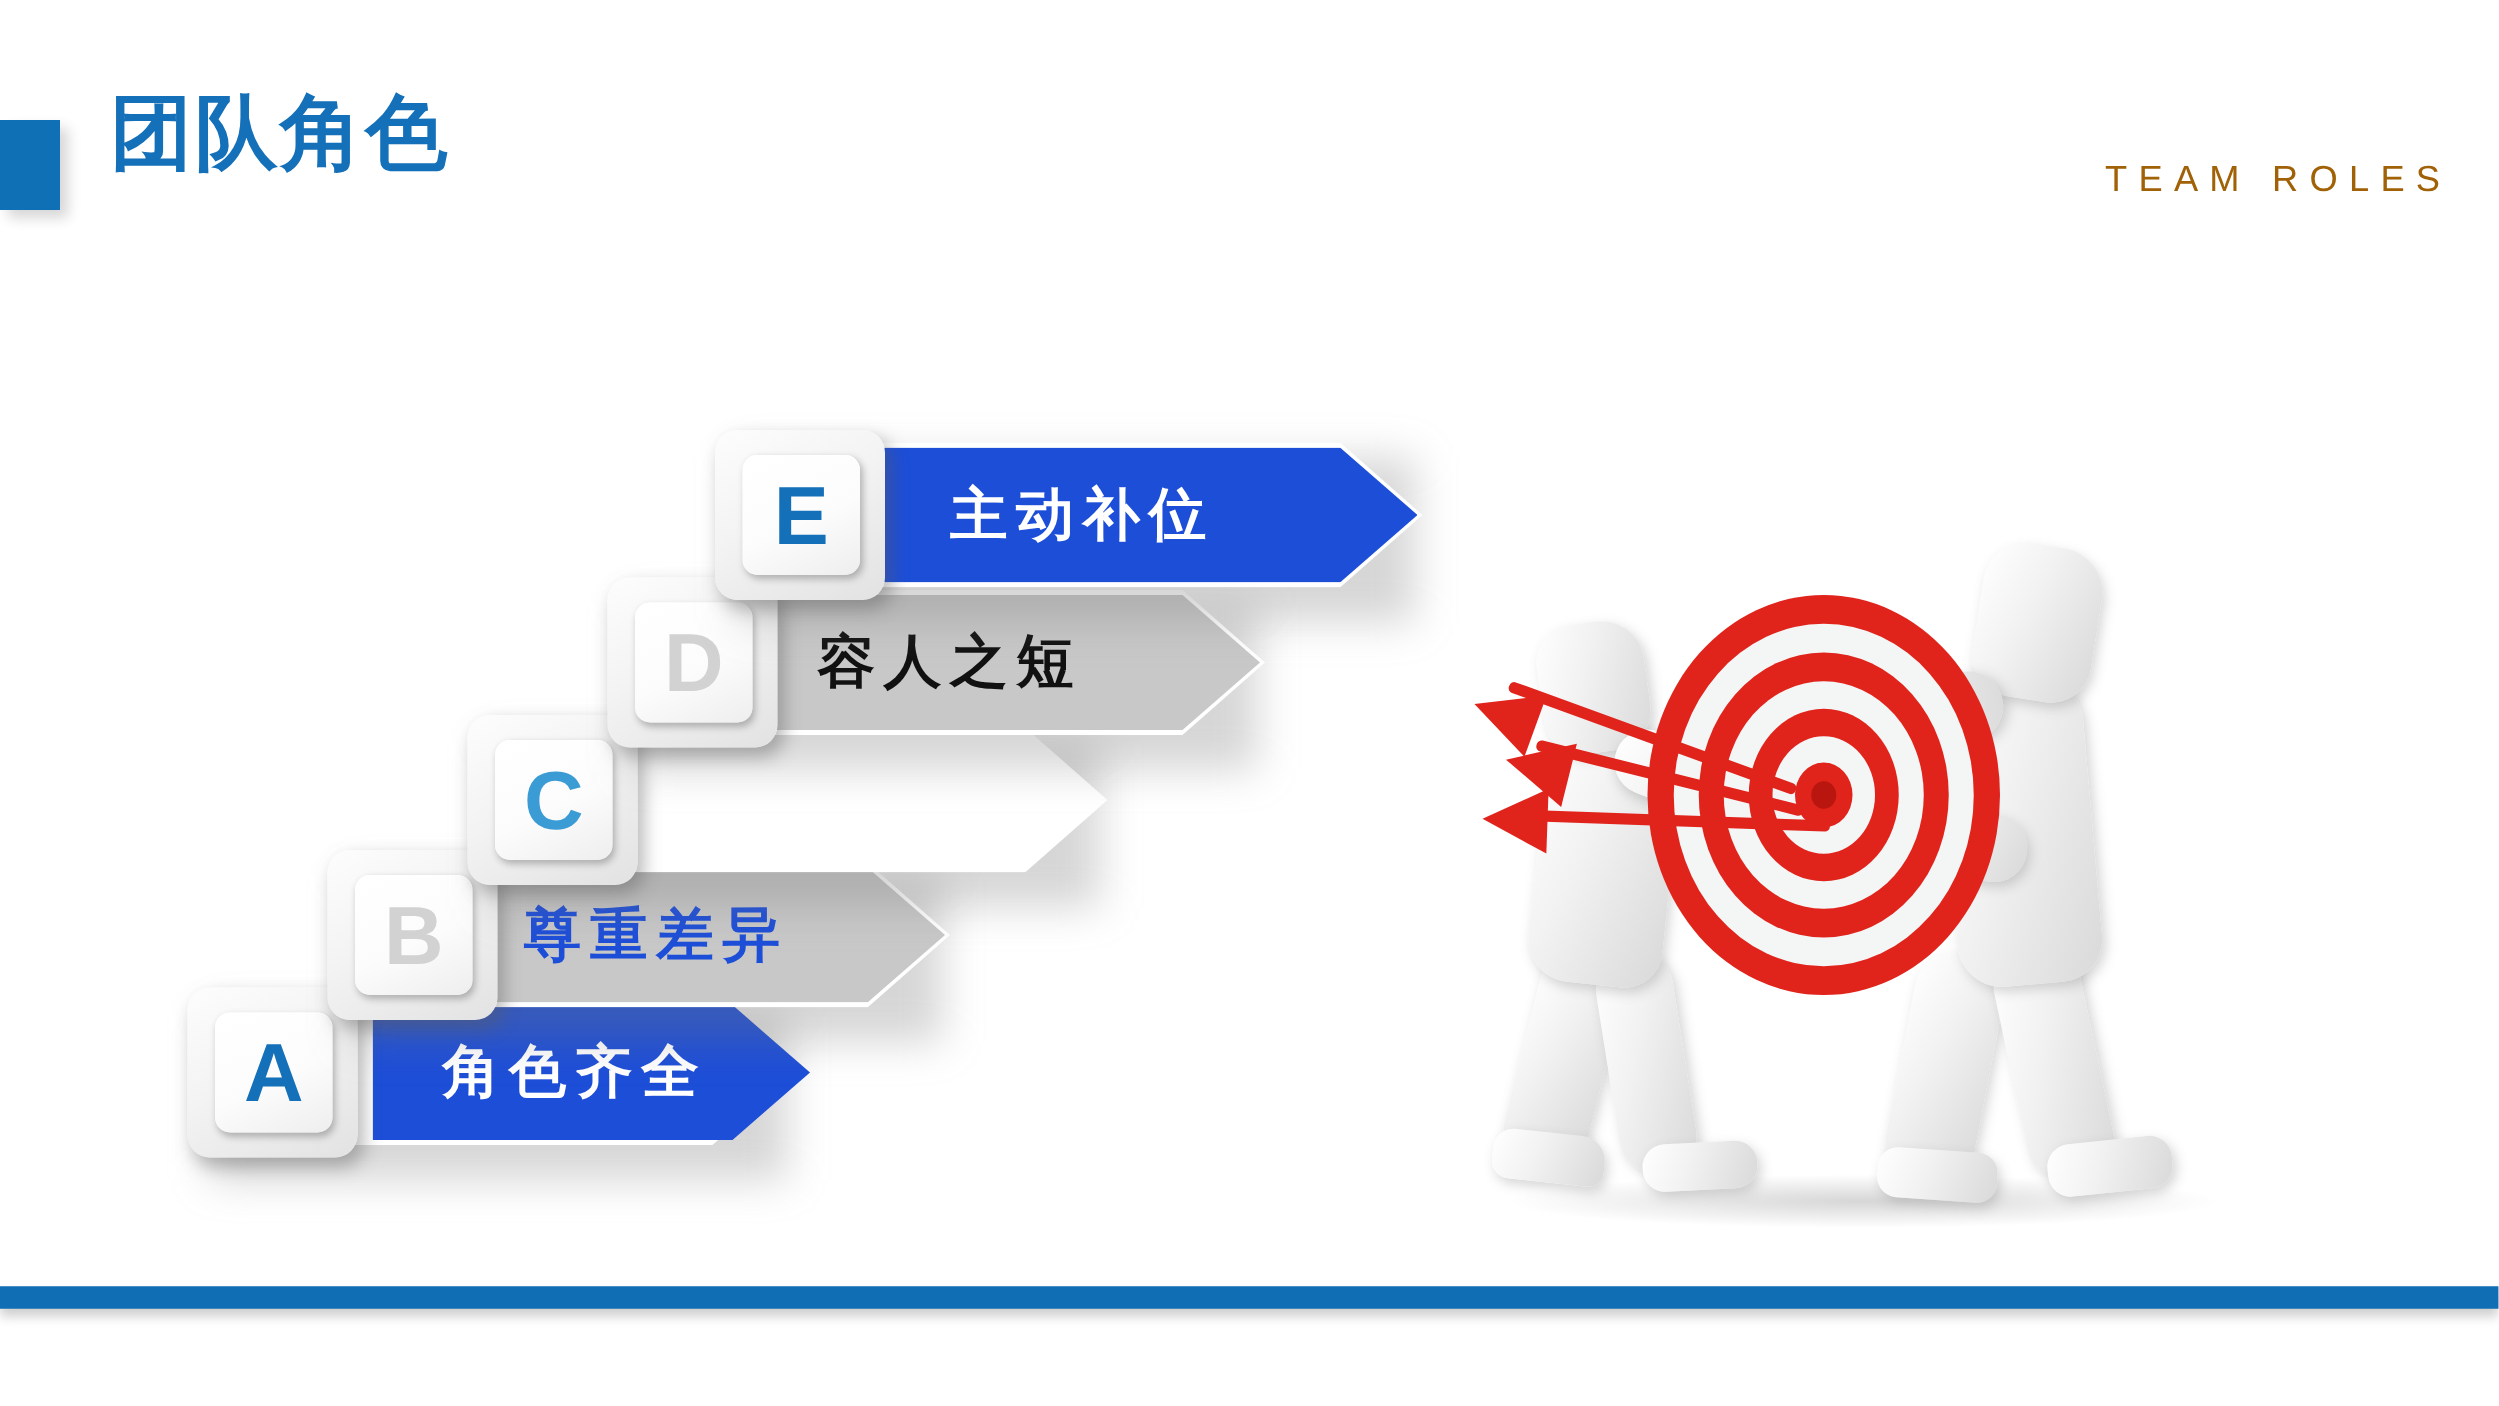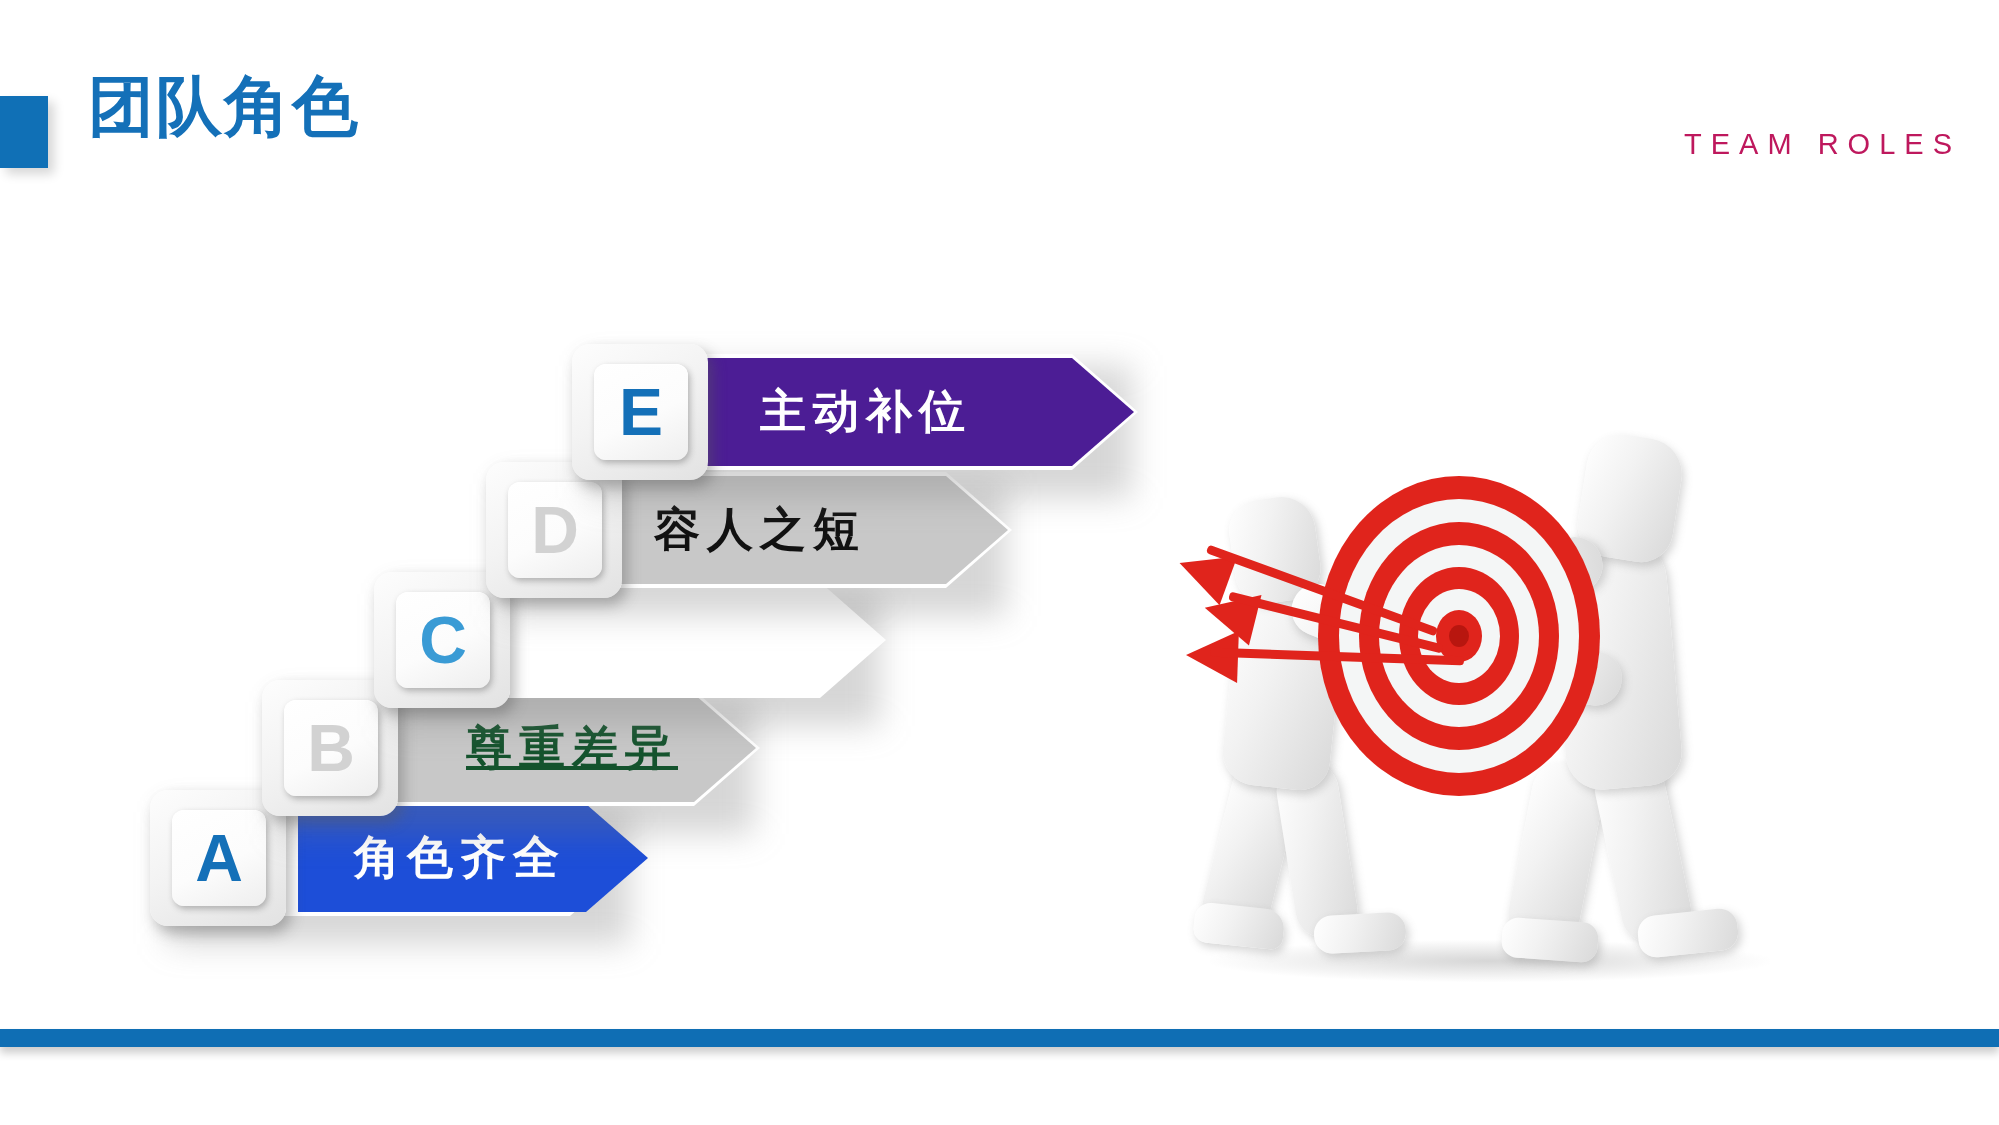--- a/index.html
+++ b/index.html
@@ -35,21 +35,21 @@
     color: #1470b8;
     letter-spacing: 2px;
     line-height: 1.05;
     white-space: nowrap;
   }
   #header-subtitle {
     position: absolute;
     right: 38px;
     top: 128px;
     font-size: 29px;
-    color: #be185d;
+    color: #a16207;
     letter-spacing: 9px;
     white-space: nowrap;
     font-weight: 400;
   }
 
   
   #bottom-bar {
     position: absolute;
     left: 0;
     bottom: 42px;
@@ -320,21 +320,21 @@
         <div class="letter-outer">
           <div class="letter-cap">
             <div class="letter-glyph" style="color: rgb(20, 112, 184);">A</div>
           </div>
         </div>
       </div>
       <div class="step-row" style="left: 262px; top: 680px; width: 514px; z-index: 11;">
         <div class="row-shadow" style="width: 474px;"></div>
         <div class="banner-outline" style="left: 128px; width: 370px;"></div>
         <div class="banner" style="left: 132px; width: 362px; background: rgb(200, 200, 200);">
-          <div class="banner-label" style="color: #14532d; margin-left: 72px; text-decoration: underline;">尊重差异</div>
+          <div class="banner-label" style="color: #1d4ed8; margin-left: 25px;">尊重差异</div>
         </div>
         <div class="letter-outer">
           <div class="letter-cap">
             <div class="letter-glyph" style="color: rgb(210, 210, 210);">B</div>
           </div>
         </div>
       </div>
       <div class="step-row" style="left: 374px; top: 572px; width: 528px; z-index: 12;">
         <div class="row-shadow" style="width: 488px;"></div>
         <div class="banner-outline" style="left: 128px; width: 384px;"></div>
@@ -352,21 +352,21 @@
         </div>
         <div class="letter-outer">
           <div class="letter-cap">
             <div class="letter-glyph" style="color: rgb(210, 210, 210);">D</div>
           </div>
         </div>
       </div>
       <div class="step-row" style="left: 572px; top: 344px; width: 582px; z-index: 14;">
         <div class="row-shadow" style="width: 542px;"></div>
         <div class="banner-outline" style="left: 128px; width: 438px;"></div>
-        <div class="banner" style="left: 132px; width: 430px; background: #4c1d95;">
+        <div class="banner" style="left: 132px; width: 430px; background: #1d4ed8;">
           <div class="banner-label" style="color: rgb(255, 255, 255); margin-left: 56px;">主动补位</div>
         </div>
         <div class="letter-outer">
           <div class="letter-cap">
             <div class="letter-glyph" style="color: rgb(20, 112, 184);">E</div>
           </div>
         </div>
       </div>
     </div>
 

